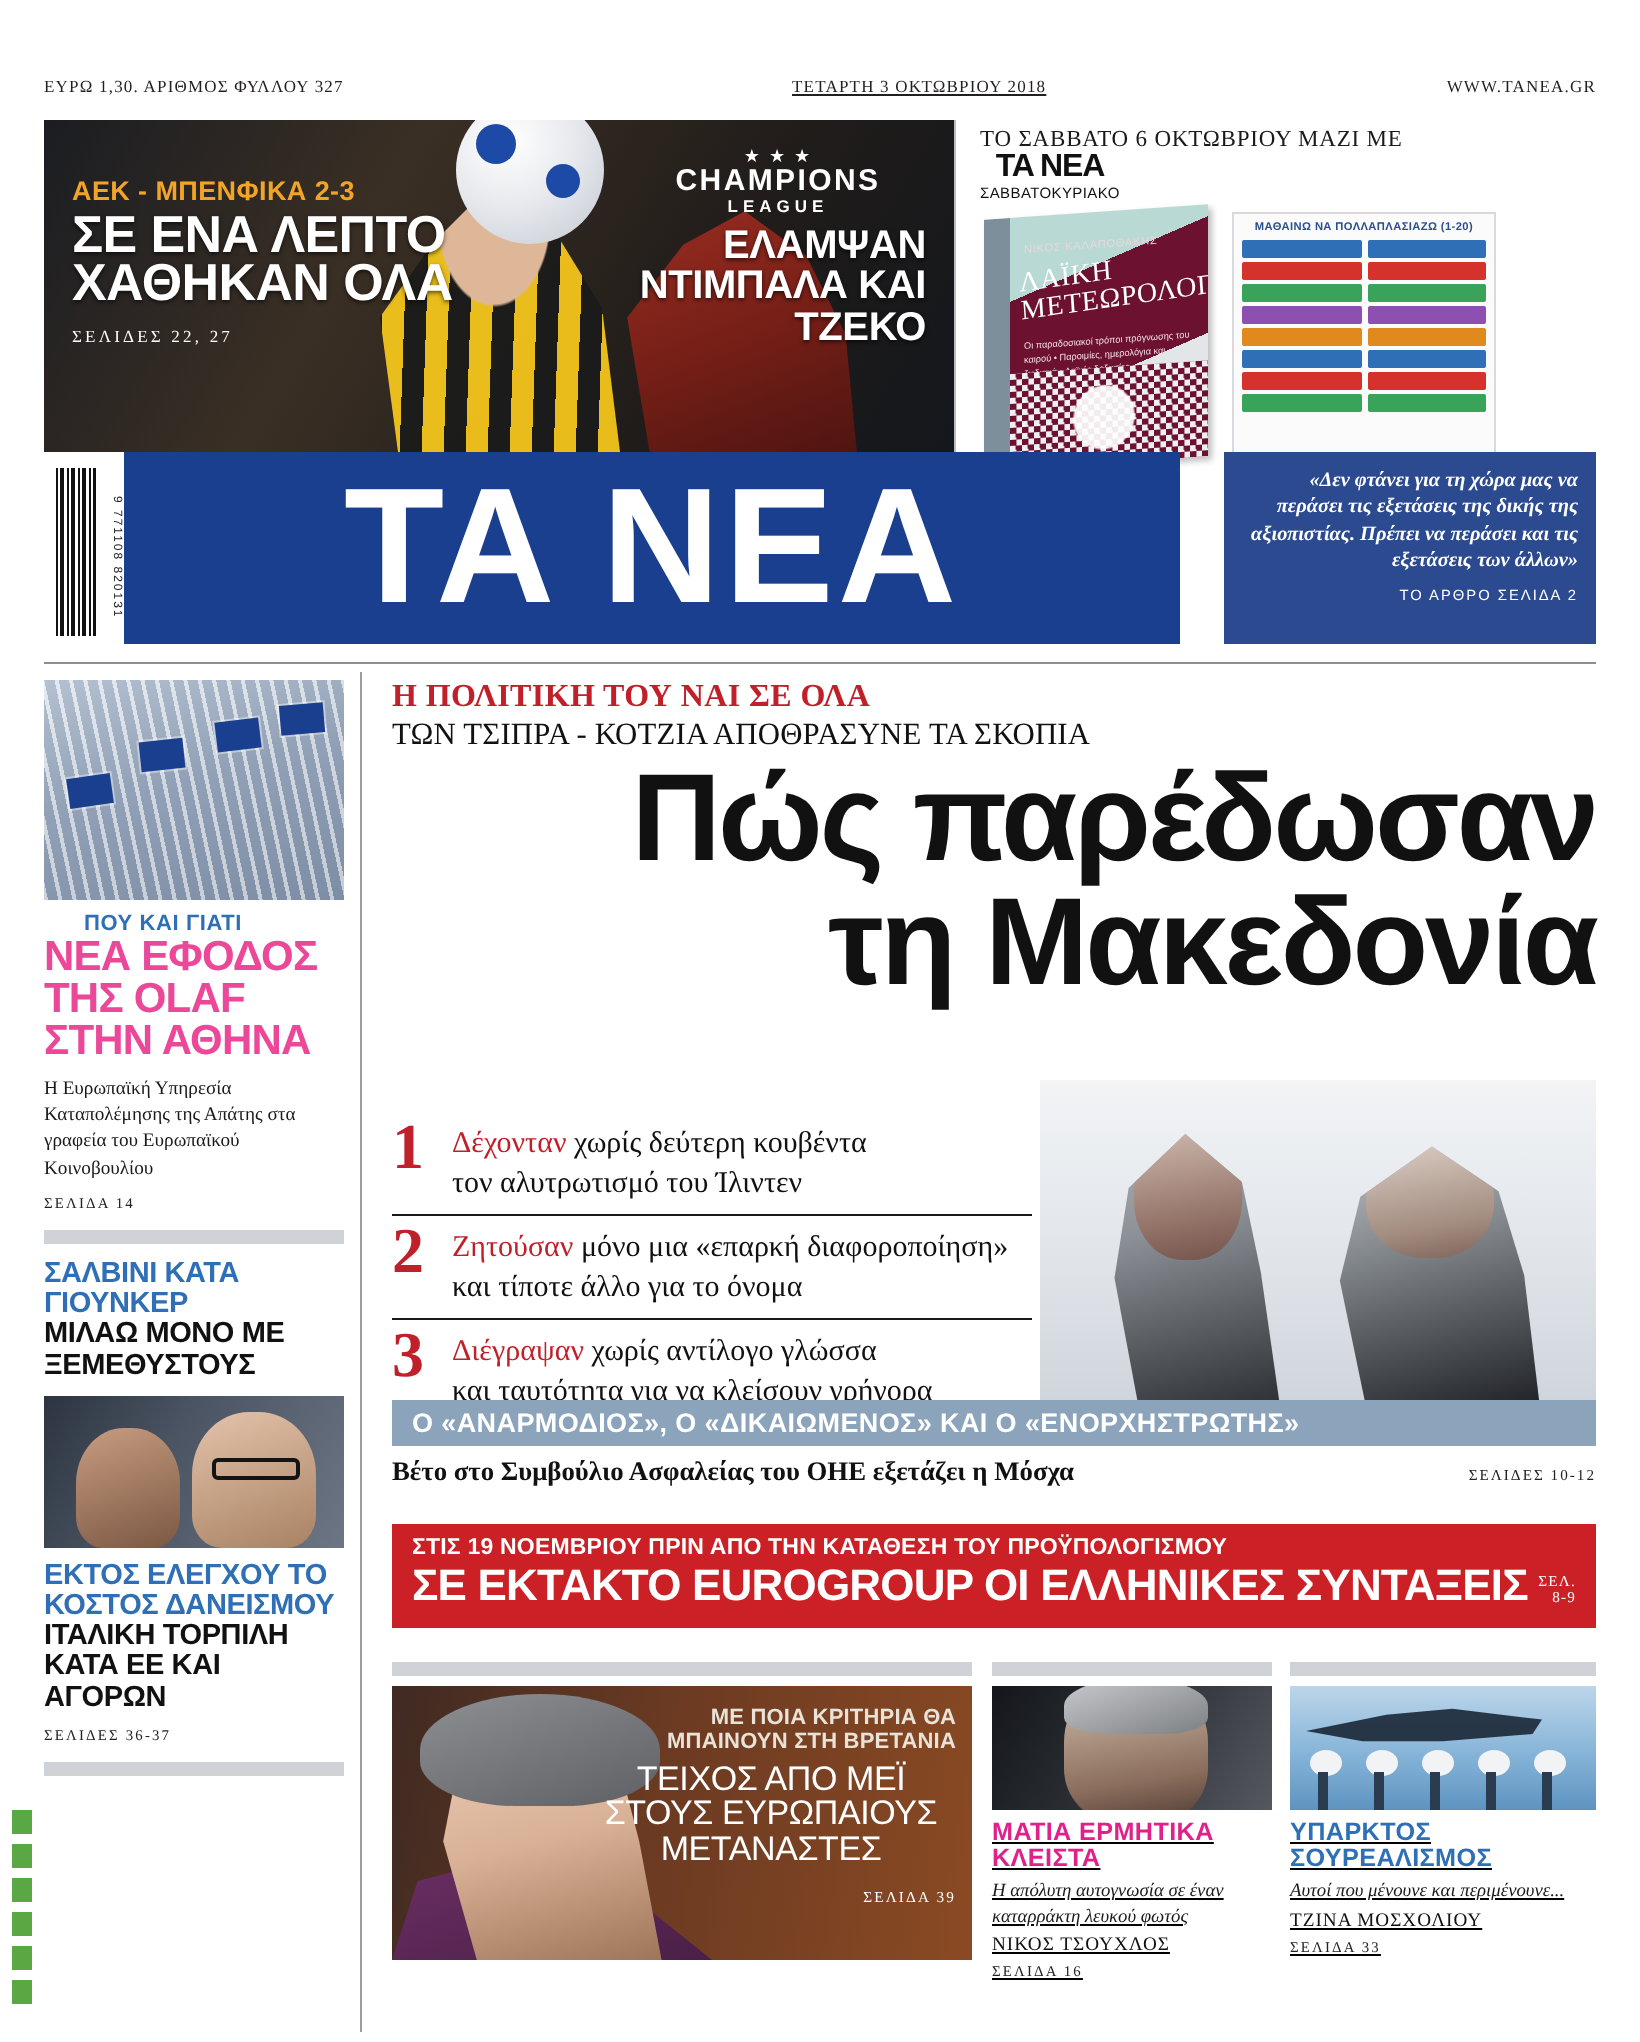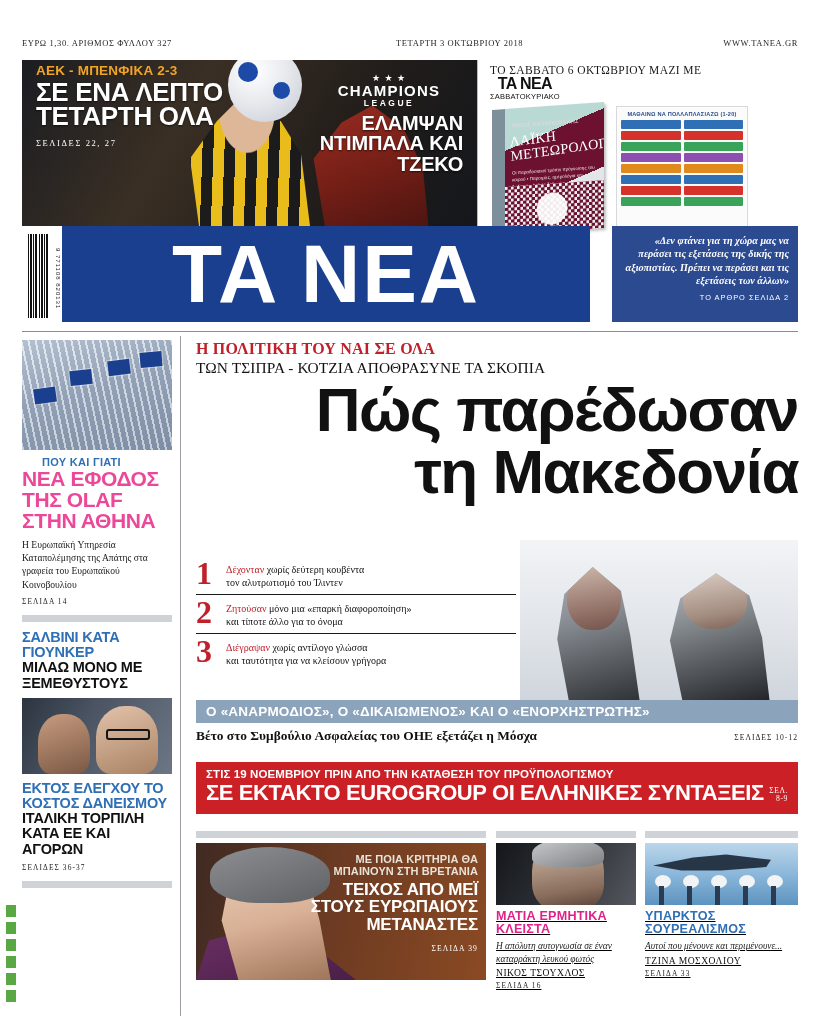--- a/index.html
+++ b/index.html
@@ -14,21 +14,21 @@
 
   
   .topstrip {
     position: absolute; left: 0; top: 34px; width: 820px; height: 18px;
     display: flex; align-items: center; justify-content: space-between;
     padding: 0 22px;
     font-size: 8.5px; letter-spacing: .6px; color: #231f20;
     font-family: "Liberation Serif", serif;
   }
   .topstrip span { white-space: nowrap; }
-  .topstrip .center { margin-left: 24px; }
+  .topstrip .center { margin-left: 24px; text-decoration: underline; }
 
   
   .headerband {
     position: absolute; left: 22px; top: 60px; width: 776px; height: 166px;
     display: flex;
   }
   .promo-sport {
     position: relative; width: 455px; height: 166px; overflow: hidden;
     background: linear-gradient(120deg,#1b1d22 0%, #3a2f24 35%, #201c1a 70%, #14171c 100%);
   }
@@ -50,21 +50,21 @@
       repeating-linear-gradient(92deg,#f4c61c 0 11px, #1c1c1c 11px 22px);
     clip-path: polygon(18% 100%, 12% 55%, 30% 30%, 48% 12%, 70% 26%, 86% 52%, 92% 100%);
     opacity: .95;
   }
   .player-b {
     position: absolute; left: 272px; bottom: 0; width: 140px; height: 140px;
     background: linear-gradient(160deg,#b33225,#7d1f16 60%,#541410);
     clip-path: polygon(22% 100%, 14% 52%, 34% 26%, 56% 14%, 78% 30%, 92% 58%, 96% 100%);
     opacity: .9;
   }
-  .sport-txt { position: absolute; left: 14px; top: 3px; width: 220px; }
+  .sport-txt { position: absolute; left: 14px; top: 28px; width: 220px; }
   .sport-kicker {
     color: #f2a428; font-weight: bold; font-size: 13.5px; letter-spacing: .2px;
     font-family: "Liberation Sans", sans-serif; white-space: nowrap;
   }
   .sport-head {
     color: #fff; font-weight: bold; font-size: 26px; line-height: .92;
     letter-spacing: -.3px; margin-top: 3px;
     text-shadow: 0 1px 2px rgba(0,0,0,.6);
   }
   .sport-pages {
@@ -224,21 +224,21 @@
     text-align:right; margin-top:4px;
   }
 
   
   .numlist { position:absolute; left:196px; top:556px; width:320px; }
   .numrow { display:flex; gap:10px; padding: 4px 0 5px 0; }
   .numrow + .numrow { border-top:1px solid #1a1a1a; }
   .numrow .n {
     color:#c0202a; font-family:"Liberation Serif",serif; font-weight:bold; font-size:32px; line-height:.85; width:20px;
   }
-  .numrow .t { font-family:"Liberation Serif",serif; font-size:10px; line-height:1.3; color:#111; padding-top:3px; }
+  .numrow .t { font-family:"Liberation Serif",serif; font-size:15px; line-height:1.3; color:#111; padding-top:3px; }
   .numrow .t b { color:#c0202a; font-weight:normal; }
 
   
   .polphoto {
     position:absolute; left:520px; top:540px; width:278px; height:162px; overflow:hidden;
     background: linear-gradient(180deg,#f2f4f6 0%, #dfe3e8 60%, #cfd5dc 100%);
   }
   .polphoto .pA {
     position:absolute; left:16px; bottom:0; width:118px; height:150px;
     background: linear-gradient(165deg,#b7bcc2 0%, #8d9298 40%, #2a2d31 100%);
@@ -300,21 +300,21 @@
     position:absolute; left:14px; top:4px; width:120px; height:56px; border-radius:50% 50% 40% 40%;
     background: linear-gradient(160deg,#8d8f92,#5e6063);
   }
   .panelMay .coat {
     position:absolute; left:0; bottom:0; width:160px; height:52px;
     background: linear-gradient(160deg,#6a2f63,#4a1f47);
     clip-path: polygon(0 100%, 8% 24%, 38% 0, 70% 26%, 100% 100%);
   }
   .panelMay .txt { position:absolute; right:8px; top:10px; width:185px; text-align:right; }
   .panelMay .pk { color:#e9e2d8; font-weight:bold; font-size:11px; line-height:1.12; letter-spacing:.1px; }
-  .panelMay .ph { color:#fff; font-weight:bold; font-size:17px; line-height:1.05; margin-top:3px; letter-spacing:-.2px; }
+  .panelMay .ph { color:#fff; font-weight:normal; font-size:17px; line-height:1.05; margin-top:3px; letter-spacing:-.2px;text-align:center; }
   .panelMay .pp { color:#fff; font-size:7.6px; letter-spacing:1.1px; margin-top:10px; font-family:"Liberation Serif",serif; }
 
   .panelCol {
     position:absolute; top:843px; width:140px;text-decoration:underline;
   }
   .panelCol.c2 { left:496px; }
   .panelCol.c3 { left:645px; width:153px; }
   .pc-photo { width:100%; height:62px; overflow:hidden; position:relative; }
   .pc2-photo { background: linear-gradient(120deg,#14161a 0%, #2e3238 50%, #55595f 100%); }
   .pc2-photo .fc {
@@ -367,21 +367,21 @@
 
   <div class="headerband">
 
     <div class="promo-sport">
       <div class="player-a"></div>
       <div class="player-b"></div>
       <div class="ball"></div>
 
       <div class="sport-txt">
         <div class="sport-kicker">ΑΕΚ - ΜΠΕΝΦΙΚΑ 2-3</div>
-        <div class="sport-head">ΣΕ ΕΝΑ ΛΕΠΤΟ ΤΕΤΑΡΤΗ ΟΛΑ</div>
+        <div class="sport-head">ΣΕ ΕΝΑ ΛΕΠΤΟ ΧΑΘΗΚΑΝ ΟΛΑ</div>
         <div class="sport-pages">ΣΕΛΙΔΕΣ 22, 27</div>
       </div>
 
       <div class="cl-block">
         <div class="cl-logo">
           <span class="star">★ ★ ★</span>
           <span class="c1">CHAMPIONS</span>
           <span class="c2">LEAGUE</span>
         </div>
         <div class="cl-head">ΕΛΑΜΨΑΝ ΝΤΙΜΠΑΛΑ ΚΑΙ ΤΖΕΚΟ</div>

